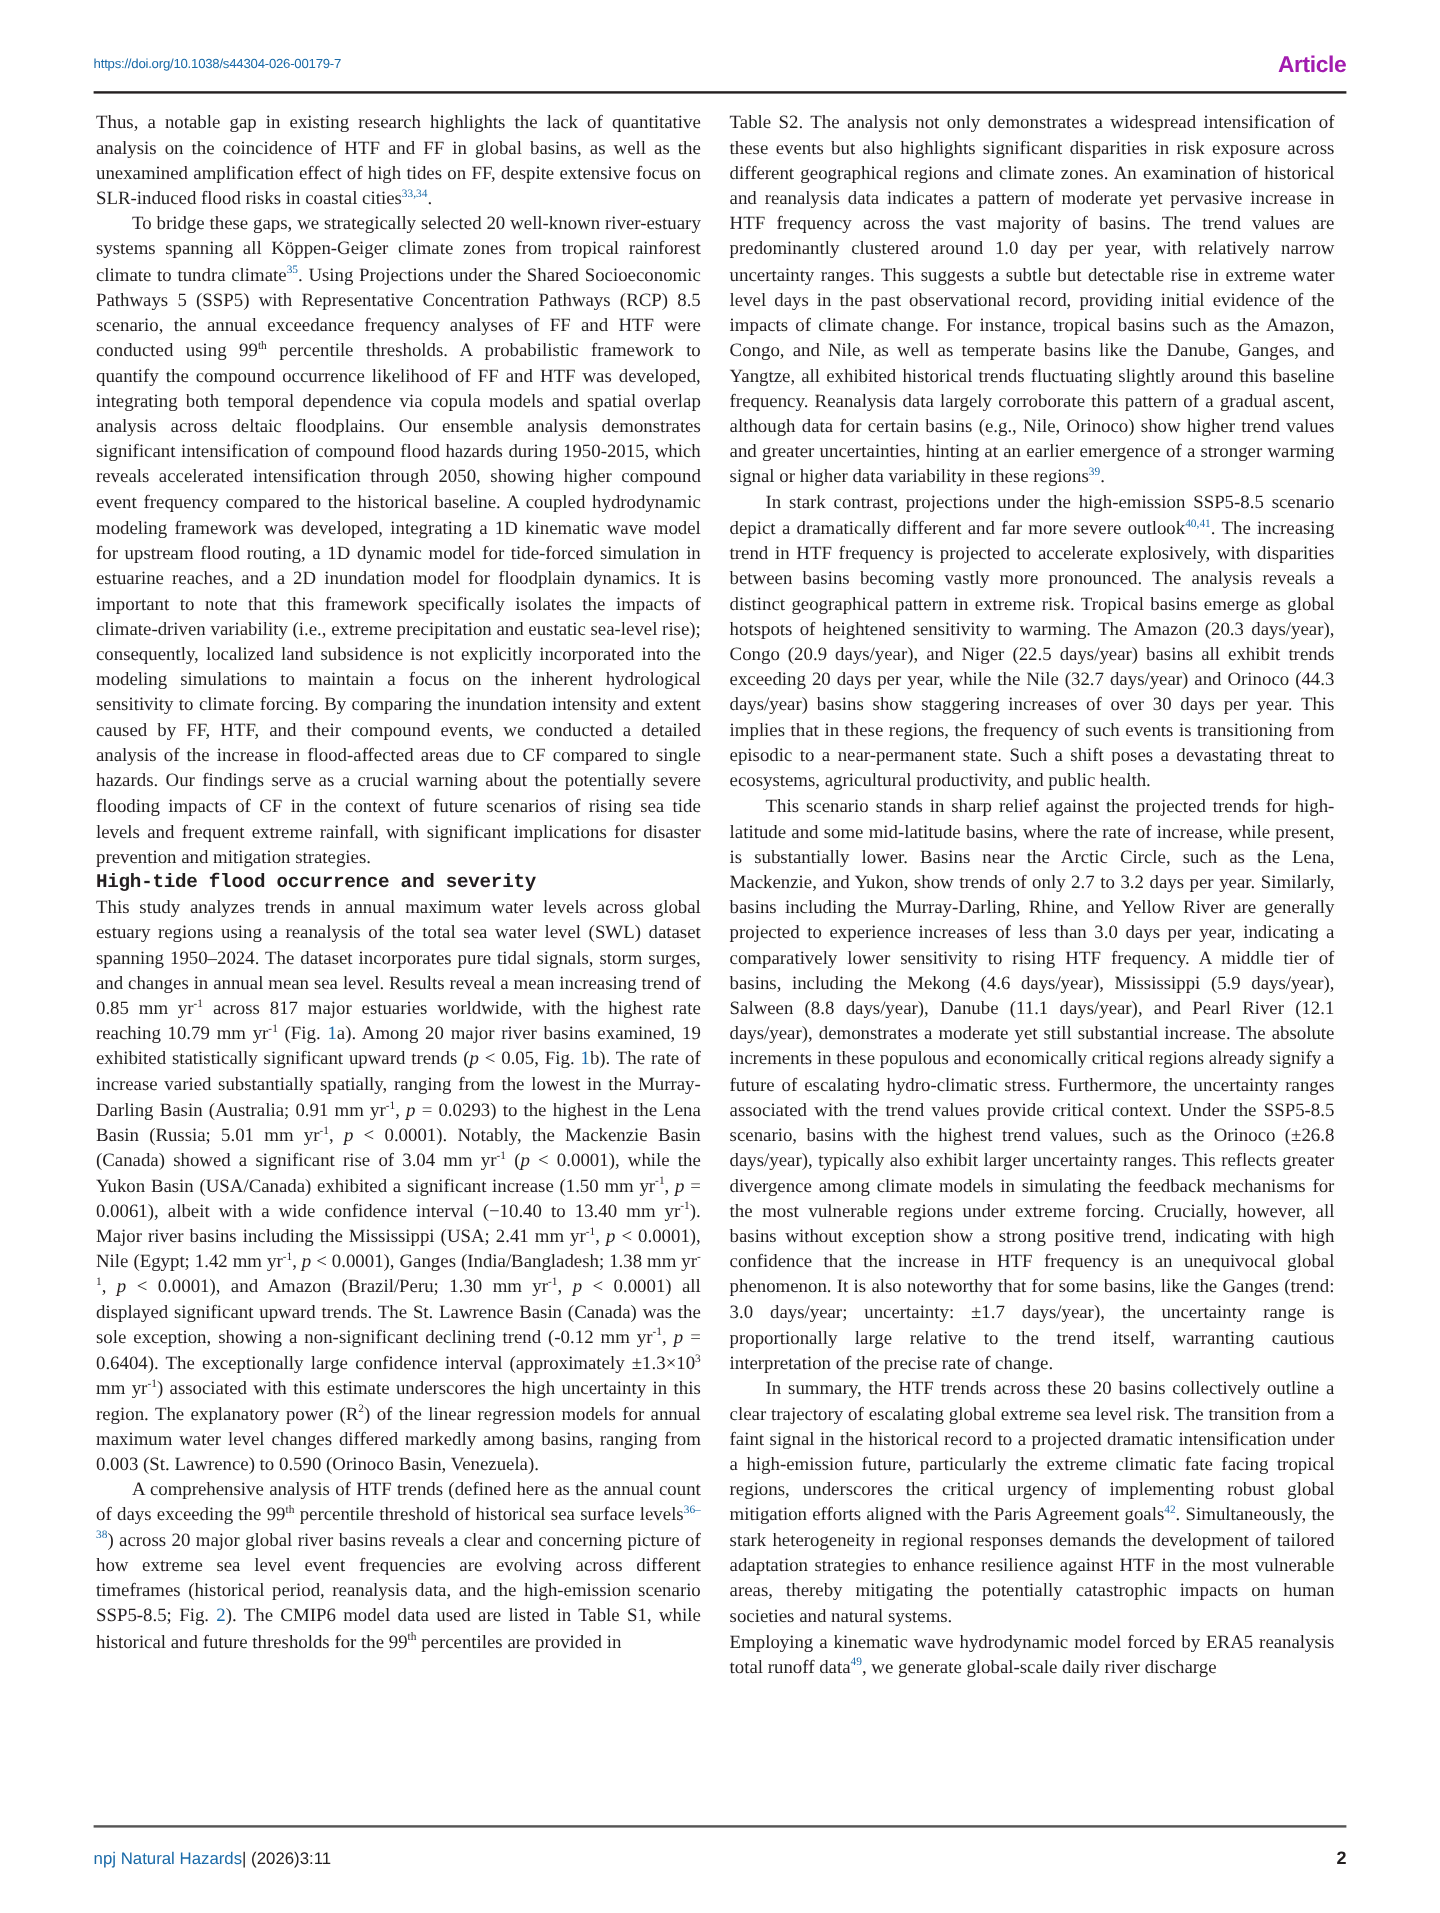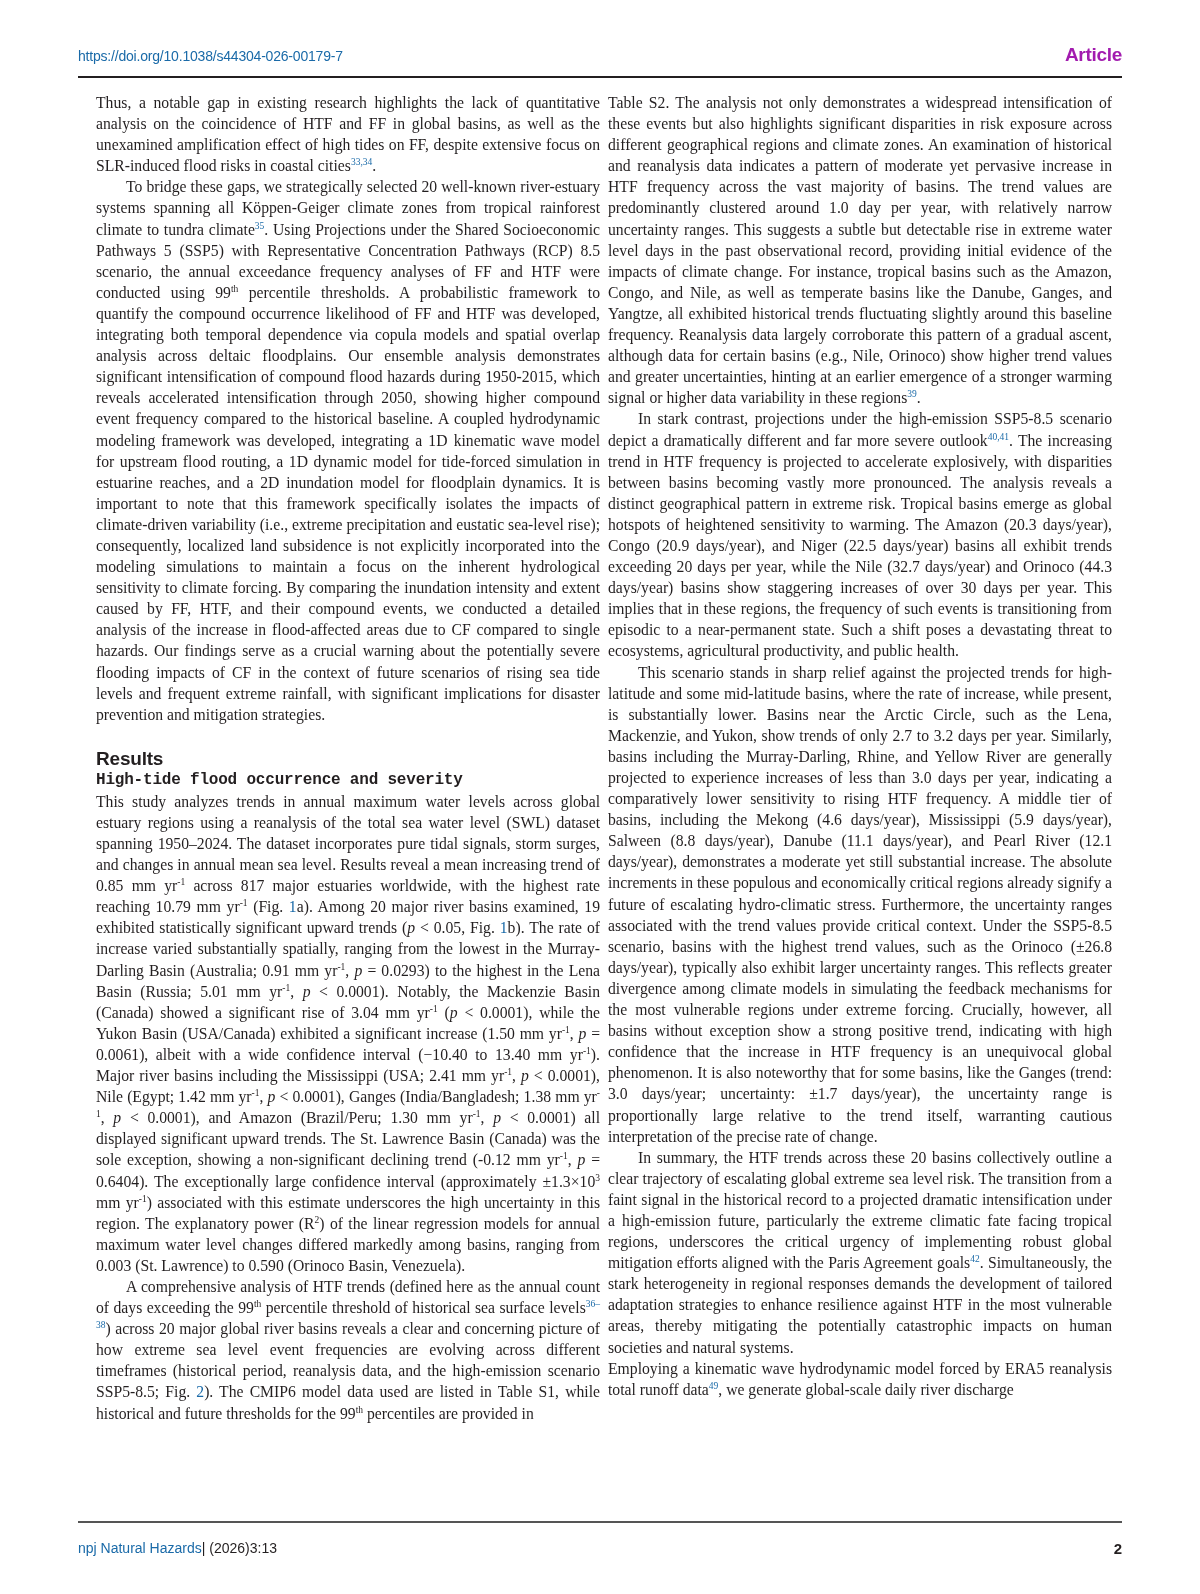--- a/index.html
+++ b/index.html
@@ -1,24 +1,24 @@
 <!DOCTYPE html>
 <html><head>
   <meta charset="utf-8">
   <style>
     html, body { margin: 0; padding: 0; background: #ffffff; }
     body { width: 1200px; height: 1594px; position: relative; overflow: hidden; color: #231f20; }
     .header { position: absolute; left: 78px; right: 78px; top: 44px; height: 28px; }
-    .doi { position: absolute; left: 0; top: 4px; font-family: "Liberation Sans", sans-serif; font-size: 14px; color: #1a6aa8; letter-spacing: -0.2px; text-decoration: none; }
+    .doi { position: absolute; left: 0; top: 4px; font-family: "Liberation Sans", sans-serif; font-size: 11px; color: #1a6aa8; letter-spacing: -0.2px; text-decoration: none; }
     .article-label { position: absolute; right: 0; top: 0; font-family: "Liberation Sans", sans-serif; font-size: 19px; font-weight: bold; color: #a21caf; letter-spacing: -0.3px; }
     .rule-top { position: absolute; left: 78px; right: 78px; top: 76px; height: 2px; background: #231f20; }
     .rule-bottom { position: absolute; left: 78px; right: 78px; top: 1521px; height: 2px; background: #555; }
     .columns { position: absolute; left: 80px; top: 92px; width: 1042px; }
     .col { position: absolute; top: 0; width: 504px; font-family: "Liberation Serif", serif; font-size: 15.7px; line-height: 21.1px; text-align: justify; hyphens: manual; }
-    .col.left { left: 16px; }
+    .col.left { left: 0; }
     .col.right { left: 528px; }
     .col p { margin: 0; }
     .col p.indent { text-indent: 30px; }
     .ref { color: #1a6aa8; font-size: 9.5px; vertical-align: super; line-height: 0; }
     .link { color: #1a6aa8; }
     sup { font-size: 9.5px; line-height: 0; }
     .h-section { font-family: "Liberation Sans", sans-serif; font-size: 19px; font-weight: bold; margin: 22px 0 0 0; line-height: 23px; letter-spacing: -0.2px; }
     .h-sub { font-family: Liberation Mono, monospace; font-size: 16px; font-weight: bold; margin: 0; line-height: 21px; letter-spacing: -0.2px; }
     .h-sub.spaced { margin-top: 21px; }
     .footer { position: absolute; left: 78px; right: 78px; top: 1540px; height: 22px; font-family: "Liberation Sans", sans-serif; font-size: 14px; }
@@ -36,21 +36,20 @@
 </div>
 <div class="rule-top"></div>
 
 <div class="columns">
 
   <div class="col left">
     <p><span>Thus, a notable gap in existing research highlights the lack of quantitative analysis on the coincidence of HTF and FF in global basins, as well as the unexamined amplification effect of high tides on FF, despite extensive focus on SLR-induced flood risks in coastal cities</span><a class="ref">33,34</a><span>.</span></p>
 
     <p class="indent"><span>To bridge these gaps, we strategically selected 20 well-known river-estuary systems spanning all Köppen-Geiger climate zones from tropical rainforest climate to tundra climate</span><a class="ref">35</a><span>. Using Projections under the Shared Socioeconomic Pathways 5 (SSP5) with Representative Concentration Pathways (RCP) 8.5 scenario, the annual exceedance frequency analyses of FF and HTF were conducted using 99</span><sup>th</sup><span> percentile thresholds. A probabilistic framework to quantify the compound occurrence likelihood of FF and HTF was developed, integrating both temporal dependence via copula models and spatial overlap analysis across deltaic floodplains. Our ensemble analysis demonstrates significant intensification of compound flood hazards during 1950-2015, which reveals accelerated intensification through 2050, showing higher compound event frequency compared to the historical baseline. A coupled hydrodynamic modeling framework was developed, integrating a 1D kinematic wave model for upstream flood routing, a 1D dynamic model for tide-forced simulation in estuarine reaches, and a 2D inundation model for floodplain dynamics. It is important to note that this framework specifically isolates the impacts of climate-driven variability (i.e., extreme precipitation and eustatic sea-level rise); consequently, localized land subsidence is not explicitly incorporated into the modeling simulations to maintain a focus on the inherent hydrological sensitivity to climate forcing. By comparing the inundation intensity and extent caused by FF, HTF, and their compound events, we conducted a detailed analysis of the increase in flood-affected areas due to CF compared to single hazards. Our findings serve as a crucial warning about the potentially severe flooding impacts of CF in the context of future scenarios of rising sea tide levels and frequent extreme rainfall, with significant implications for disaster prevention and mitigation strategies.</span></p>
 
-    <h2 class="h-section">Results</h2>
     <h3 class="h-sub">High-tide flood occurrence and severity</h3>
 
     <p><span>This study analyzes trends in annual maximum water levels across global estuary regions using a reanalysis of the total sea water level (SWL) dataset spanning 1950–2024. The dataset incorporates pure tidal signals, storm surges, and changes in annual mean sea level. Results reveal a mean increasing trend of 0.85 mm yr</span><sup>-1</sup><span> across 817 major estuaries worldwide, with the highest rate reaching 10.79 mm yr</span><sup>-1</sup><span> (Fig. </span><a class="link">1</a><span>a). Among 20 major river basins examined, 19 exhibited statistically significant upward trends (</span><i>p</i><span> &lt; 0.05, Fig. </span><a class="link">1</a><span>b). The rate of increase varied substantially spatially, ranging from the lowest in the Murray-Darling Basin (Australia; 0.91 mm yr</span><sup>-1</sup><span>, </span><i>p</i><span> = 0.0293) to the highest in the Lena Basin (Russia; 5.01 mm yr</span><sup>-1</sup><span>, </span><i>p</i><span> &lt; 0.0001). Notably, the Mackenzie Basin (Canada) showed a significant rise of 3.04 mm yr</span><sup>-1</sup><span> (</span><i>p</i><span> &lt; 0.0001), while the Yukon Basin (USA/Canada) exhibited a significant increase (1.50 mm yr</span><sup>-1</sup><span>, </span><i>p</i><span> = 0.0061), albeit with a wide confidence interval (−10.40 to 13.40 mm yr</span><sup>-1</sup><span>). Major river basins including the Mississippi (USA; 2.41 mm yr</span><sup>-1</sup><span>, </span><i>p</i><span> &lt; 0.0001), Nile (Egypt; 1.42 mm yr</span><sup>-1</sup><span>, </span><i>p</i><span> &lt; 0.0001), Ganges (India/Bangladesh; 1.38 mm yr</span><sup>-1</sup><span>, </span><i>p</i><span> &lt; 0.0001), and Amazon (Brazil/Peru; 1.30 mm yr</span><sup>-1</sup><span>, </span><i>p</i><span> &lt; 0.0001) all displayed significant upward trends. The St. Lawrence Basin (Canada) was the sole exception, showing a non-significant declining trend (-0.12 mm yr</span><sup>-1</sup><span>, </span><i>p</i><span> = 0.6404). The exceptionally large confidence interval (approximately ±1.3×10</span><sup>3</sup><span> mm yr</span><sup>-1</sup><span>) associated with this estimate underscores the high uncertainty in this region. The explanatory power (R</span><sup>2</sup><span>) of the linear regression models for annual maximum water level changes differed markedly among basins, ranging from 0.003 (St. Lawrence) to 0.590 (Orinoco Basin, Venezuela).</span></p>
 
     <p class="indent"><span>A comprehensive analysis of HTF trends (defined here as the annual count of days exceeding the 99</span><sup>th</sup><span> percentile threshold of historical sea surface levels</span><a class="ref">36–38</a><span>) across 20 major global river basins reveals a clear and concerning picture of how extreme sea level event frequencies are evolving across different timeframes (historical period, reanalysis data, and the high-emission scenario SSP5-8.5; Fig. </span><a class="link">2</a><span>). The CMIP6 model data used are listed in Table S1, while historical and future thresholds for the 99</span><sup>th</sup><span> percentiles are provided in</span></p>
   </div>
 
   <div class="col right">
     <p><span>Table S2. The analysis not only demonstrates a widespread intensification of these events but also highlights significant disparities in risk exposure across different geographical regions and climate zones. An examination of historical and reanalysis data indicates a pattern of moderate yet pervasive increase in HTF frequency across the vast majority of basins. The trend values are predominantly clustered around 1.0 day per year, with relatively narrow uncertainty ranges. This suggests a subtle but detectable rise in extreme water level days in the past observational record, providing initial evidence of the impacts of climate change. For instance, tropical basins such as the Amazon, Congo, and Nile, as well as temperate basins like the Danube, Ganges, and Yangtze, all exhibited historical trends fluctuating slightly around this baseline frequency. Reanalysis data largely corroborate this pattern of a gradual ascent, although data for certain basins (e.g., Nile, Orinoco) show higher trend values and greater uncertainties, hinting at an earlier emergence of a stronger warming signal or higher data variability in these regions</span><a class="ref">39</a><span>.</span></p>
 
@@ -61,15 +60,15 @@
     <p class="indent"><span>In summary, the HTF trends across these 20 basins collectively outline a clear trajectory of escalating global extreme sea level risk. The transition from a faint signal in the historical record to a projected dramatic intensification under a high-emission future, particularly the extreme climatic fate facing tropical regions, underscores the critical urgency of implementing robust global mitigation efforts aligned with the Paris Agreement goals</span><a class="ref">42</a><span>. Simultaneously, the stark heterogeneity in regional responses demands the development of tailored adaptation strategies to enhance resilience against HTF in the most vulnerable areas, thereby mitigating the potentially catastrophic impacts on human societies and natural systems.</span></p>
 
 
     <p><span>Employing a kinematic wave hydrodynamic model forced by ERA5 reanalysis total runoff data</span><a class="ref">49</a><span>, we generate global-scale daily river discharge</span></p>
   </div>
 </div>
 
 <div class="rule-bottom"></div>
 
 <div class="footer">
-  <span class="journal"><a>npj Natural Hazards</a><span class="citation">|</span><span class="citation"> (2026)3:13</span></span>
+  <span class="journal"><a>npj Natural Hazards</a><span class="citation">|</span><span class="citation"> (2026)3:11</span></span>
   <span class="page-num">2</span>
 </div>
 
 </body></html>

